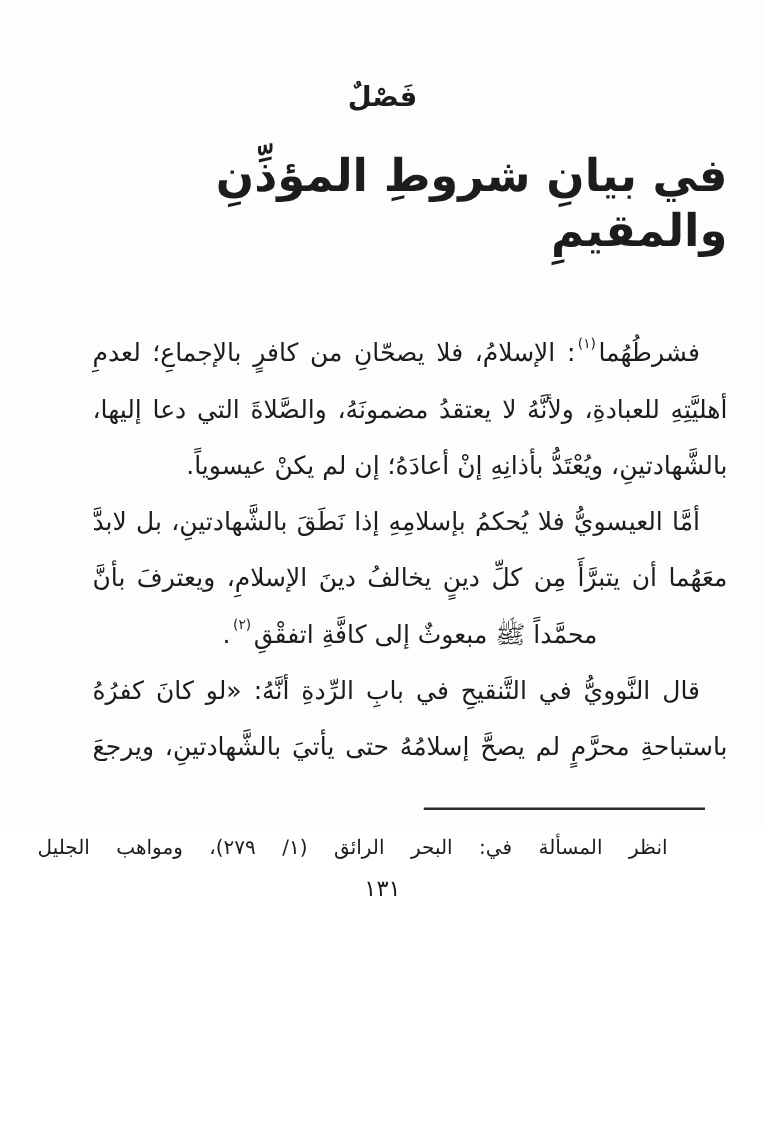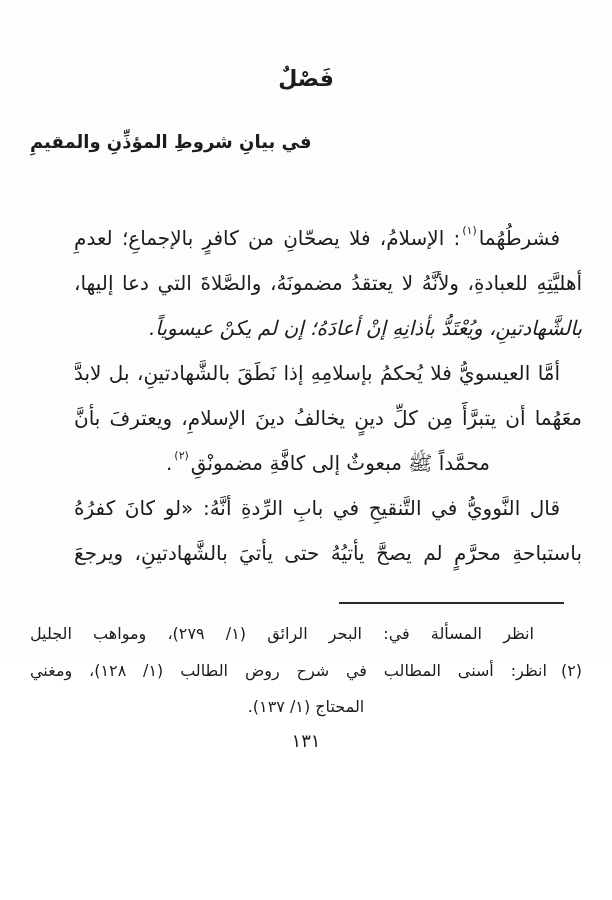--- a/index.html
+++ b/index.html
@@ -17,41 +17,41 @@
     padding: 62px 30px 0 30px;
     position: relative;
   }
   .chapter-title {
     text-align: center;
     font-size: 22px;
     font-weight: bold;
     line-height: 34px;
   }
   .chapter-subtitle {
-    text-align: left;
-    font-size: 18px;
+    text-align: right;
+    font-size: 36px;
     font-weight: bold;
     line-height: 44px;
     margin-top: 24px;
   }
   .body-text {
     margin-top: 52px;
     font-size: 20px;
     line-height: 45px;
     margin-left: 44px;
   }
   .line {
     text-align: justify;
     text-align-last: justify;
     white-space: nowrap;
     
     white-space: normal;
   }
   .line.indent { padding-right: 22px; }
-  .line.end-right { text-align: left; text-align-last: right; font-style: italic; }
+  .line.end-right { text-align: left; text-align-last: right; }
   .line.center { text-align: center; text-align-last: center; }
   sup.fn-ref {
     font-size: 11px;
     vertical-align: 11px;
     line-height: 0;
     margin: 0 2px;
   }
   .footnote-sep {
     width: 225px;
     margin-top: 26px;
@@ -94,40 +94,34 @@
 
     <div class="line indent">
       <span>فشرطُهُما</span><sup class="fn-ref">(١)</sup><span>: الإسلامُ، فلا يصحّانِ من كافرٍ بالإجماعِ؛ لعدمِ</span>
     </div>
     <div class="line">أهليَّتِهِ للعبادةِ، ولأنَّهُ لا يعتقدُ مضمونَهُ، والصَّلاةَ التي دعا إليها،</div>
     <div class="line end-right">بالشَّهادتينِ، ويُعْتَدُّ بأذانِهِ إنْ أعادَهُ؛ إن لم يكنْ عيسوياً.</div>
 
     <div class="line indent">أمَّا العيسويُّ فلا يُحكمُ بإسلامِهِ إذا نَطَقَ بالشَّهادتينِ، بل لابدَّ</div>
     <div class="line">معَهُما أن يتبرَّأَ مِن كلِّ دينٍ يخالفُ دينَ الإسلامِ، ويعترفَ بأنَّ</div>
     <div class="line center">
-      <span>محمَّداً ﷺ مبعوثٌ إلى كافَّةِ مضمونْقِ</span><sup class="fn-ref">(٢)</sup><span>.</span>
+      <span>محمَّداً ﷺ مبعوثٌ إلى كافَّةِ اتفقْقِ</span><sup class="fn-ref">(٢)</sup><span>.</span>
     </div>
 
     <div class="line indent">قال النَّوويُّ في التَّنقيحِ في بابِ الرِّدةِ أنَّهُ: «لو كانَ كفرُهُ</div>
-    <div class="line">باستباحةِ محرَّمٍ لم يصحَّ يأتيُهُ حتى يأتيَ بالشَّهادتينِ، ويرجعَ</div>
+    <div class="line">باستباحةِ محرَّمٍ لم يصحَّ إسلامُهُ حتى يأتيَ بالشَّهادتينِ، ويرجعَ</div>
 
   </div>
 
   <div class="footnote-sep"></div>
 
   <div class="footnotes">
 
     <div class="footnote">
       <div class="fn-line fn-hang">انظر المسألة في: البحر الرائق (١/ ٢٧٩)، ومواهب الجليل</div>
     </div>
 
-    <div class="footnote">
-      <div class="fn-line">
-        <span class="fn-marker">(٢)</span><span>انظر: أسنى المطالب في شرح روض الطالب (١/ ١٢٨)، ومغني</span>
-      </div>
-      <div class="fn-line fn-center">المحتاج (١/ ١٣٧).</div>
-    </div>
 
   </div>
 
   <div class="page-number">١٣١</div>
 
 </div>
 
 </body></html>

